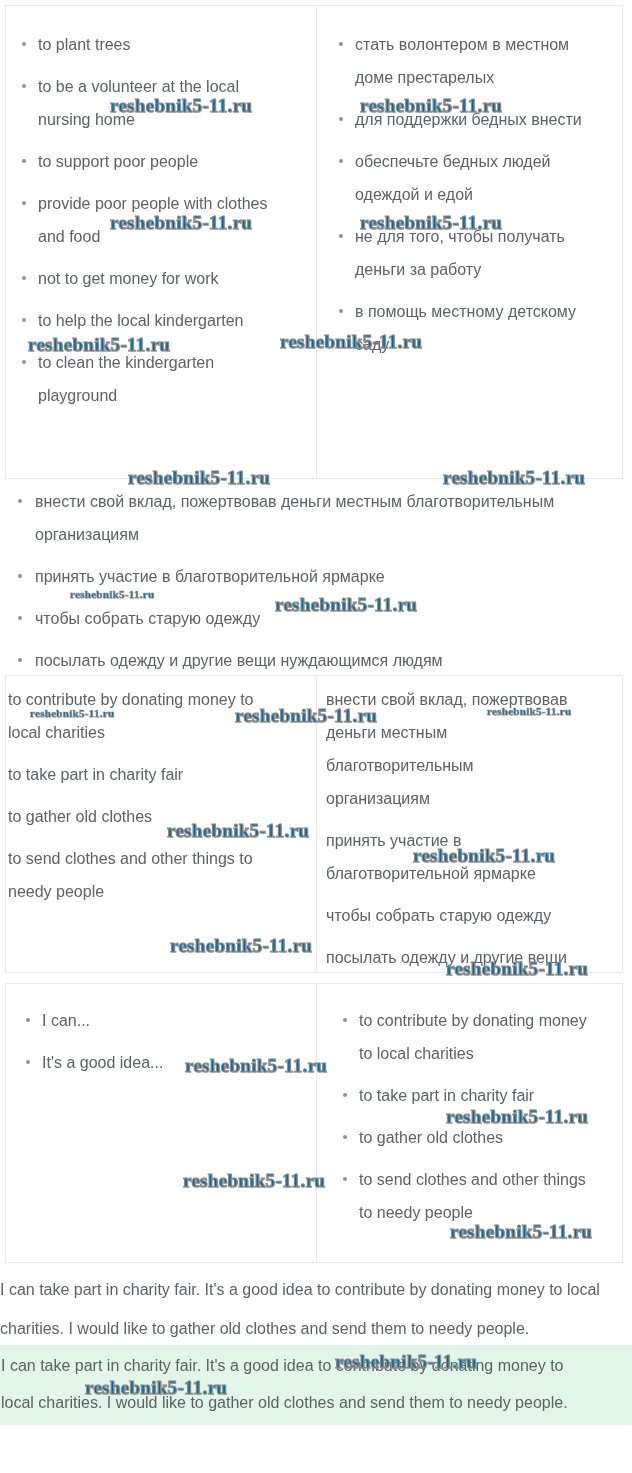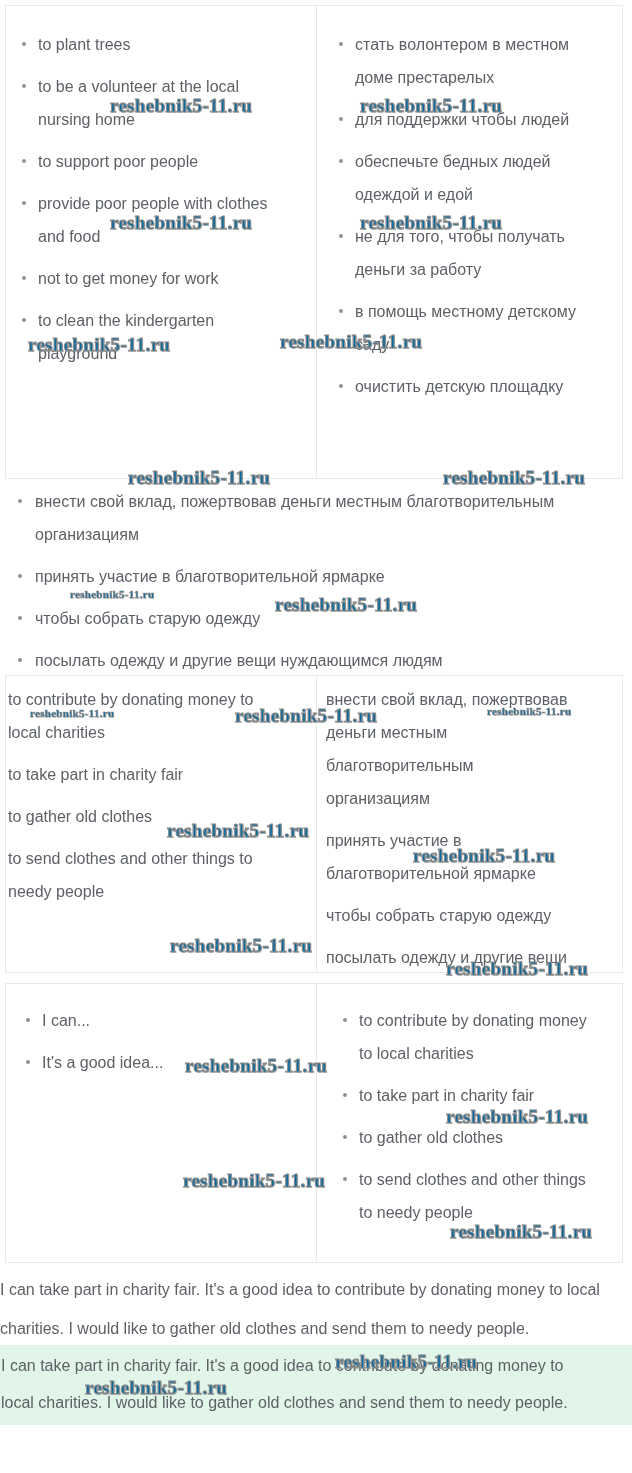--- a/index.html
+++ b/index.html
@@ -57,31 +57,31 @@
 <div class="page">
 
   <div class="tbl" id="vocab-table">
     <div class="cell cell-l">
       <ul class="blist">
         <li>to plant trees</li>
         <li>to be a volunteer at the local nursing home</li>
         <li>to support poor people</li>
         <li>provide poor people with clothes and food</li>
         <li>not to get money for work</li>
+        <li>to help the local kindergarten</li>
         <li>to clean the kindergarten playground</li>
       </ul>
     </div>
     <div class="cell cell-r">
       <ul class="blist">
         <li>стать волонтером в местном доме престарелых</li>
-        <li>для поддержки чтобы людей</li>
+        <li>для поддержки бедных внести</li>
         <li>обеспечьте бедных людей одеждой и едой</li>
         <li>не для того, чтобы получать деньги за работу</li>
         <li>в помощь местному детскому саду</li>
-        <li>очистить детскую площадку</li>
       </ul>
     </div>
   </div>
 
   <ul class="blist" id="ru-free-list">
     <li>внести свой вклад, пожертвовав деньги местным благотворительным организациям</li>
     <li>принять участие в благотворительной ярмарке</li>
     <li>чтобы собрать старую одежду</li>
     <li>посылать одежду и другие вещи нуждающимся людям</li>
   </ul>

